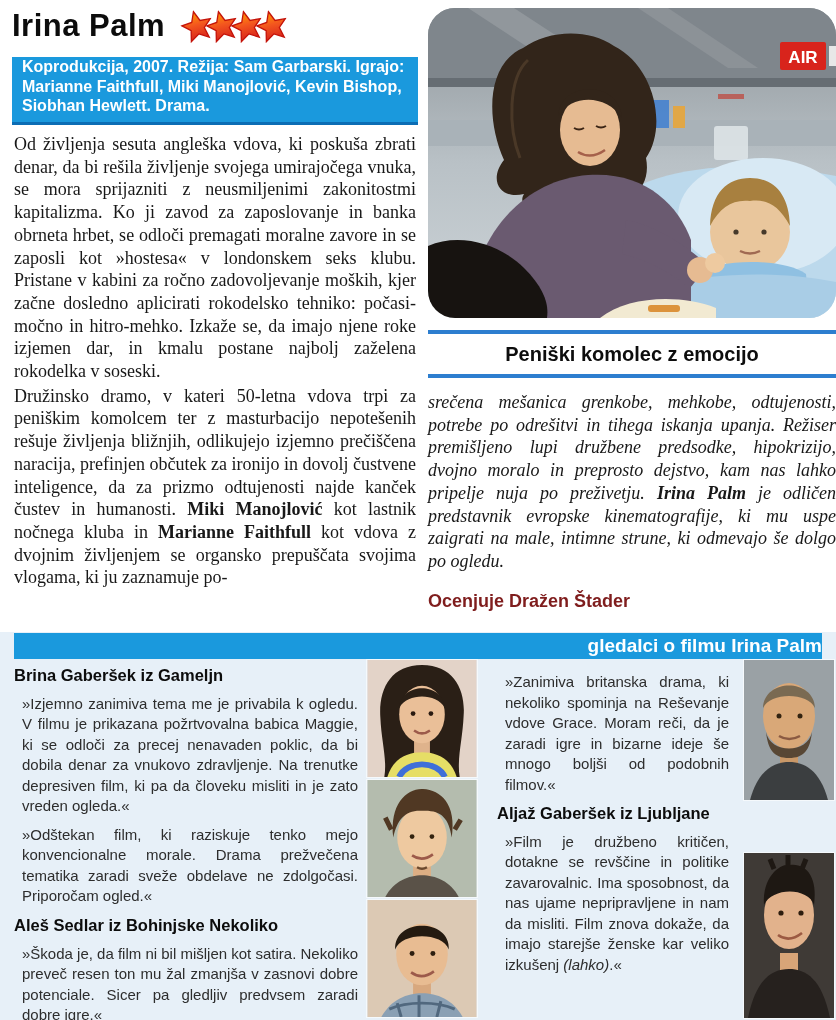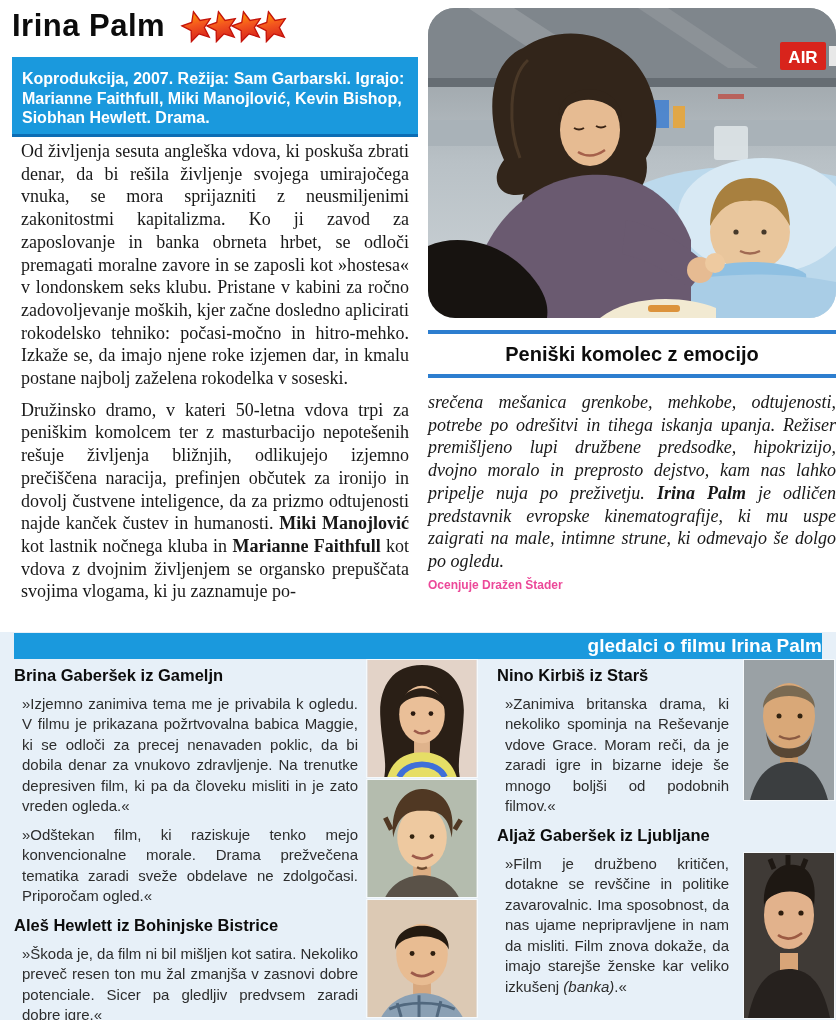--- a/index.html
+++ b/index.html
@@ -17,34 +17,34 @@
   .title-row h1{margin:0;font-size:31px;font-weight:bold;letter-spacing:.5px;color:#0c0c0c;
                 font-family:"Liberation Sans",sans-serif;}
   .stars{display:flex;align-items:center;}
   .stars .star{width:32px;height:32px;transform:rotate(-14deg);margin-left:-7px;}
   .stars .star:first-child{margin-left:0;}
 
   
   .credit-box{position:absolute;left:12px;top:57px;width:406px;
       background:var(--accent-blue);border-bottom:3px solid #0c6db4;
       color:#fff;font-weight:bold;font-size:16px;line-height:19.5px;
-      padding:12px 10px 6px;}
+      padding:0 10px 6px;}
 
   
   .serif{font-family:"Liberation Serif",serif;font-size:18px;line-height:22.7px;
          text-align:justify;color:#181818;}
   .col-left{position:absolute;left:12px;top:131px;width:406px;}
-  .col-left p{margin:9px;}
+  .col-left p{margin:2px;}
   .col-right{position:absolute;left:428px;top:330px;width:408px;}
   .rule{height:4px;background:var(--rule-blue);}
   .caption{text-align:center;font-weight:bold;font-size:20px;line-height:1.1;
            margin:9px 0;color:#0d0d0d;}
   .col-right .body2{margin:13px 0 0;font-style:italic;}
-  .byline{font-family:"Liberation Sans",sans-serif;font-weight:bold;font-size:12px;
-          margin:5px 0 0;color:#ec4899;}
+  .byline{font-family:"Liberation Sans",sans-serif;font-weight:bold;font-size:18px;
+          margin:18px 0 0;color:#7f1d1d;}
 
   
   .still{position:absolute;left:428px;top:8px;width:408px;height:310px;overflow:hidden;border-radius:27px;}
   .still svg{display:block;}
 
   
   .viewers{position:absolute;left:0;top:632px;width:836px;height:388px;background:var(--section-bg);}
   .viewers-header{position:absolute;left:14px;right:14px;top:1px;height:26px;
       background:var(--accent-blue);color:#fff;font-weight:bold;font-size:19px;
       line-height:26px;text-align:right;}
@@ -159,21 +159,21 @@
     <p class="byline">Ocenjuje Dražen Štader</p>
   </div>
 
   <div class="viewers">
     <div class="viewers-header">gledalci o filmu Irina Palm</div>
 
     <div class="v-col v-col-left">
       <h3 class="v-name">Brina Gaberšek iz Gameljn</h3>
       <p class="v-text">»Izjemno zanimiva tema me je privabila k ogledu. V filmu je prikazana požrtvovalna babica Maggie, ki se odloči za precej nenavaden poklic, da bi dobila denar za vnukovo zdravljenje. Na trenutke depresiven film, ki pa da človeku misliti in je zato vreden ogleda.«</p>
       <p class="v-text">»Odštekan film, ki raziskuje tenko mejo konvencionalne morale. Drama prežvečena tematika zaradi sveže obdelave ne zdolgočasi. Priporočam ogled.«</p>
-      <h3 class="v-name">Aleš Hewlett iz Bohinjske Bistrice</h3>
+      <h3 class="v-name">Aleš Sedlar iz Bohinjske Nekoliko</h3>
       <p class="v-text">»Škoda je, da film ni bil mišljen kot satira. Nekoliko preveč resen ton mu žal zmanjša v zasnovi dobre potenciale. Sicer pa gledljiv predvsem zaradi dobre igre.«</p>
     </div>
 
     <div class="v-photos-mid">
       <svg class="portrait" viewBox="0 0 110 118" width="110" height="117">
         <rect width="110" height="118" fill="#e3d3c8"></rect>
         <path d="M55 5 C23 5 11 30 13 58 C14 82 20 100 17 118 L93 118 C90 100 96 80 97 56 C99 30 87 5 55 5 Z" fill="#2a1f16"></path>
         <rect x="47" y="80" width="16" height="18" fill="#dfb38c"></rect>
         <path d="M20 118 C26 99 40 93 55 93 C70 93 84 99 90 118 Z" fill="#e6de66"></path>
         <path d="M32 118 C39 101 71 101 78 118" fill="none" stroke="#3f6fd8" stroke-width="6"></path>
@@ -203,24 +203,23 @@
         <path d="M22 110 C40 102 70 102 88 110" stroke="#51687e" stroke-width="3" fill="none"></path>
         <ellipse cx="55" cy="55" rx="26" ry="31" fill="#e8bc92"></ellipse>
         <path d="M28 50 C26 18 84 18 82 50 C76 32 34 32 28 50 Z" fill="#241a10"></path>
         <circle cx="45" cy="54" r="2.5" fill="#2e1f10"></circle>
           <circle cx="66" cy="54" r="2.5" fill="#2e1f10"></circle>
         <path d="M44 73 Q55 81 67 72" stroke="#9c5a4a" stroke-width="2.6" fill="none"></path>
       </svg>
     </div>
 
     <div class="v-col v-col-right">
-      <h3 class="v-name">Nino Kirbiš iz Starš</h3>
       <p class="v-text">»Zanimiva britanska drama, ki nekoliko spominja na Reševanje vdove Grace. Moram reči, da je zaradi igre in bizarne ideje še mnogo boljši od podobnih filmov.«</p>
       <h3 class="v-name">Aljaž Gaberšek iz Ljubljane</h3>
-      <p class="v-text"><span>»Film je družbeno kritičen, dotakne se revščine in politike zavarovalnic. Ima sposobnost, da nas ujame nepripravljene in nam da misliti. Film znova dokaže, da imajo starejše ženske kar veliko izkušenj </span><i>(banka)</i><span>.«</span></p>
+      <p class="v-text"><span>»Film je družbeno kritičen, dotakne se revščine in politike zavarovalnic. Ima sposobnost, da nas ujame nepripravljene in nam da misliti. Film znova dokaže, da imajo starejše ženske kar veliko izkušenj </span><i>(lahko)</i><span>.«</span></p>
     </div>
 
     <svg class="portrait photo-nino" viewBox="0 0 90 140" width="90" height="140">
       <rect width="90" height="140" fill="#9aa1a5"></rect>
       <rect x="36" y="88" width="18" height="16" fill="#c99868"></rect>
       <path d="M6 140 C14 110 30 102 45 102 C60 102 76 110 84 140 Z" fill="#3b3e40"></path>
       <ellipse cx="45" cy="56" rx="26" ry="33" fill="#d9a878"></ellipse>
       <path d="M19 48 C20 18 70 18 71 48 C64 32 26 32 19 48 Z" fill="#7a6a52"></path>
       <path d="M22 72 C26 94 64 94 68 72 C66 90 60 98 45 98 C30 98 24 90 22 72 Z" fill="#584735"></path>
       <circle cx="35" cy="56" r="2.5" fill="#332310"></circle>

